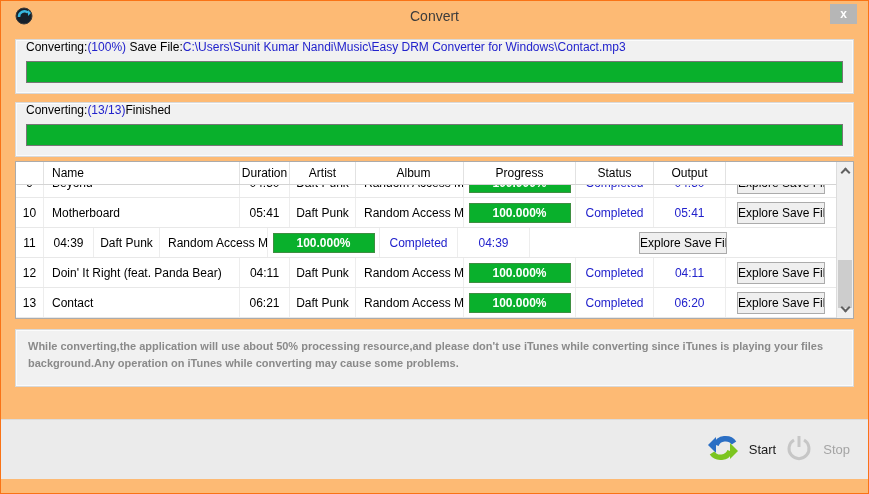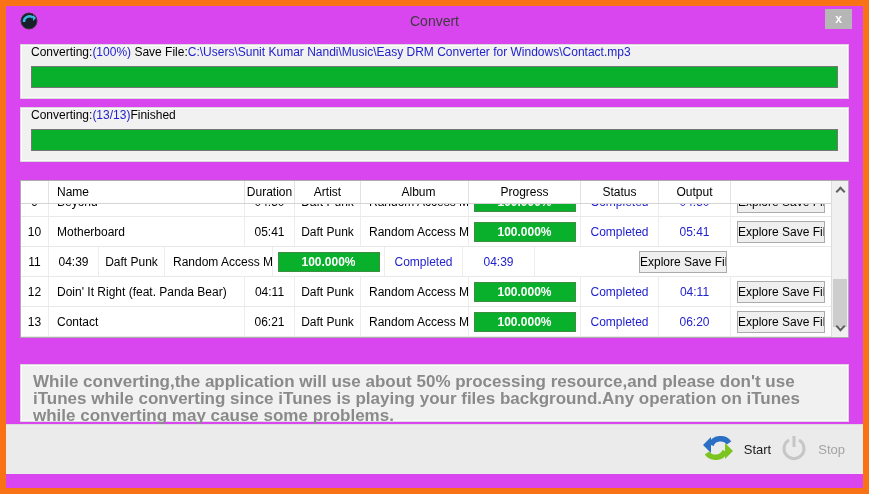--- a/index.html
+++ b/index.html
@@ -1,21 +1,21 @@
 <!DOCTYPE html>
 <html><head>
 <meta charset="utf-8">
 <style>
   * { margin:0; padding:0; box-sizing:border-box; }
   html,body { background:#d9d9d9; }
   body { font-family:"Liberation Sans", sans-serif; }
 
   .window {
     position:relative; width:869px; height:494px;
-    background:#d946ef; border:6px solid #f97316;
+    background:#fdba74; border:1px solid #f97316;
     overflow:hidden;
   }
 
   
   .titlebar { position:relative; height:30px; }
   .app-icon { position:absolute; left:14px; top:6px; width:18px; height:18px; }
   .title {
     position:absolute; left:0; right:0; top:7px; text-align:center;
     font-size:14px; color:#3c3c3c;
   }
@@ -37,21 +37,21 @@
   .conv-line { font-size:12px; color:#000; white-space:nowrap; overflow:hidden; }
   .conv-line .blue { color:#2222cc; }
   .progress-outer {
     margin-top:7px; height:22px; background:#ffffff;
     border:1px solid #767676; position:relative;
   }
   .progress-fill { height:100%; width:100%; background:#09b02c; }
 
   
   .table {
-    margin-top:18px; background:#ffffff; border:1px solid #ababab;
+    margin-top:4px; background:#ffffff; border:1px solid #ababab;
     height:158px; display:flex;
   }
   .table-main { flex:1; overflow:hidden; }
   .thead { display:flex; height:23px; border-bottom:1px solid #d4d4d4; background:#ffffff; }
   .th {
     font-size:12px; color:#000; text-align:center; line-height:22px;
     border-right:1px solid #e2e2e2; overflow:hidden; white-space:nowrap;
   }
   .trow { display:flex; height:30px; border-bottom:1px solid #e8e8e8; background:#fff; }
   .td {
@@ -88,24 +88,24 @@
   }
   .sb-btn { height:17px; display:flex; align-items:center; justify-content:center; background:#f0f0f0; border:none; padding:0; }
   .sb-track { flex:1; position:relative; background:#f0f0f0; }
   .sb-thumb { position:absolute; left:1px; right:1px; top:66%; height:48px; background:#cdcdcd; }
   .chev { width:7px; height:7px; border-right:2px solid #606060; border-bottom:2px solid #606060; }
   .chev-up { transform:rotate(-135deg); margin-top:4px; }
   .chev-down { transform:rotate(45deg); margin-bottom:4px; }
 
   
   .notice {
-    margin-top:26px; background:#f1f1f1;
+    margin-top:10px; background:#f1f1f1;
     border:1px solid #d9d9d9; box-shadow:0 0 0 1px #fbfbfb inset;
     padding:8px 12px; height:58px;
-    font-size:17px; font-weight:bold; color:#8a8a8a; line-height:17px;
+    font-size:11px; font-weight:bold; color:#8a8a8a; line-height:17px;
   }
 
   
   .footer {
     position:absolute; left:0; right:0; bottom:14px; top:418px;
     border-top:1px solid #dcdcdc;
     display:flex; align-items:center; justify-content:flex-end;
     padding-right:18px; gap:8px; background:#ebebeb;
   }
   .action-btn {

